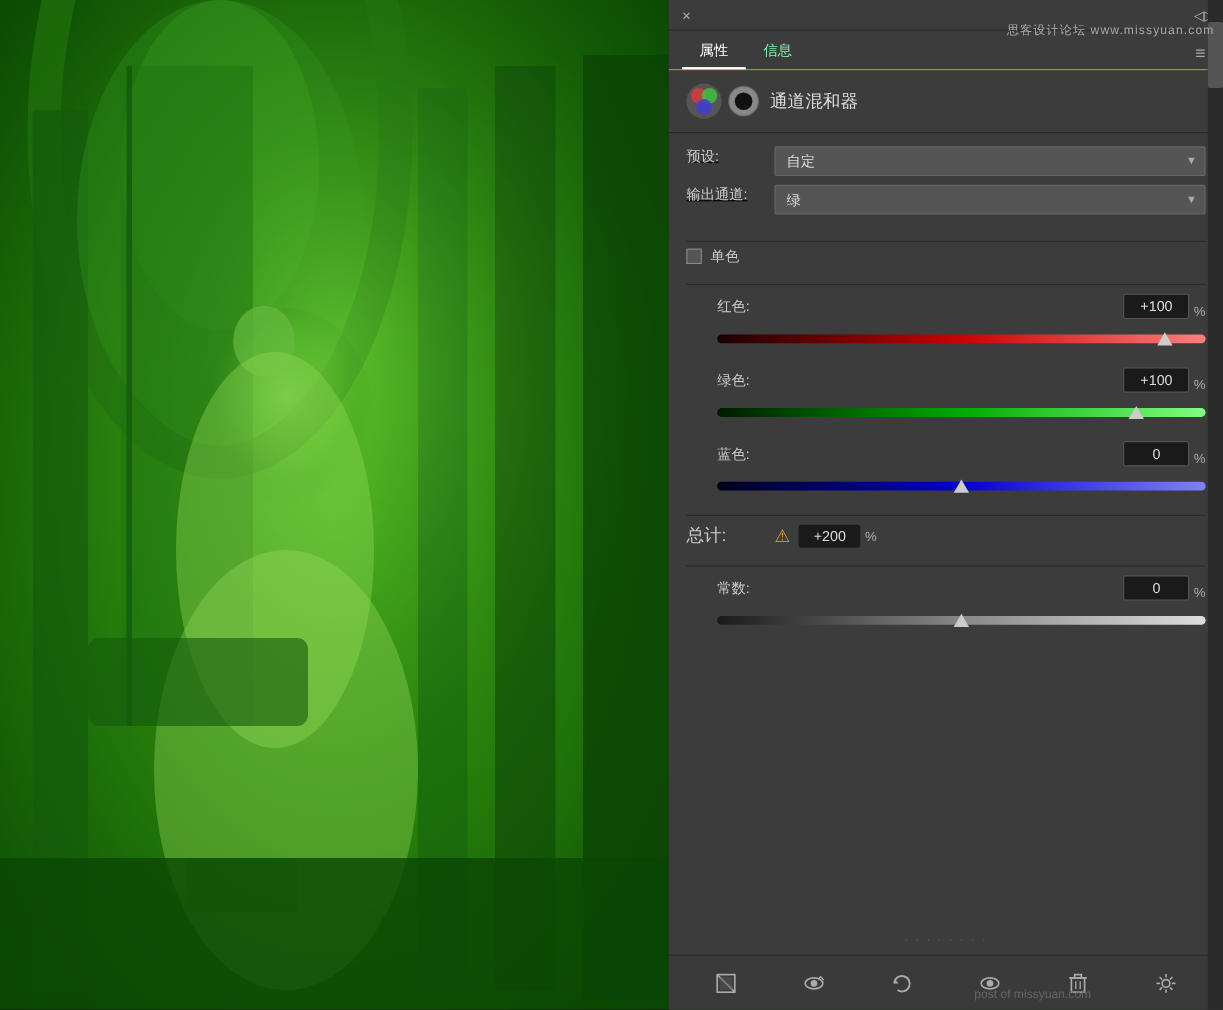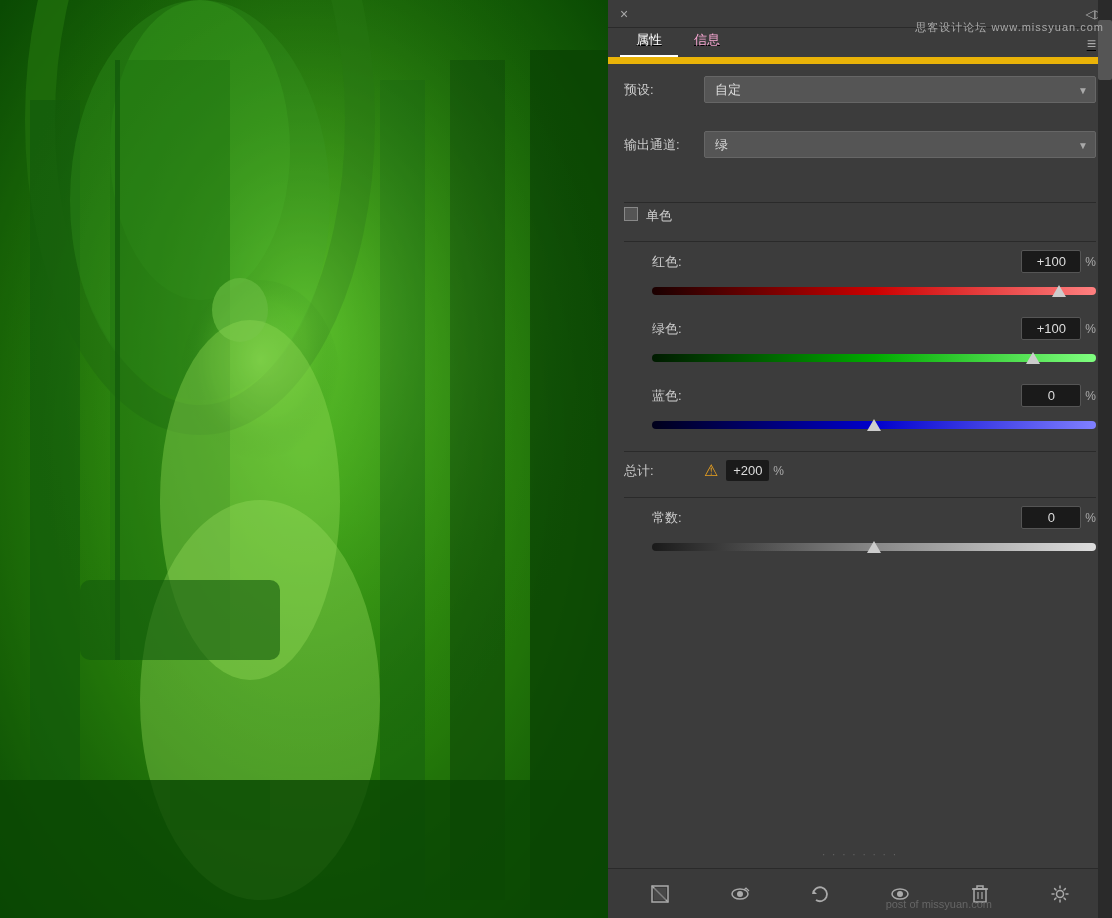--- a/index.html
+++ b/index.html
@@ -78,38 +78,37 @@
     }
 
     
     .tabs-bar {
       height: 36px;
       background: #3c3c3c;
       display: flex;
       align-items: flex-end;
       padding: 0 12px;
       flex-shrink: 0;
-      border-bottom: 7px solid #eab308;
-      text-decoration: underline;
+      border-bottom: 1px solid #eab308;
     }
 
     .tab {
       padding: 6px 16px;
       font-size: 13px;
       cursor: pointer;
       border-bottom: 2px solid transparent;
     }
 
     .tab.active {
       color: #fff;
       border-bottom: 2px solid #fff;
     }
 
     .tab.inactive {
-      color: #f9a8d4;
+      color: #86efac;
     }
 
     .tabs-menu-btn {
       margin-left: auto;
       color: #aaa;
       font-size: 16px;
       cursor: pointer;
       padding: 4px;
     }
 
@@ -208,22 +207,22 @@
       font-weight: normal;
     }
 
     
     .form-section {
       padding: 12px 16px;
     }
 
     .form-row {
       display: flex;
-      align-items: center;
-      margin-bottom: 28px;
+      margin-bottom: 8px;
+      text-decoration: underline;
     }
 
     .form-label {
       color: #ccc;
       font-size: 13px;
       min-width: 80px;
     }
 
     .form-select-wrapper {
       flex: 1;
@@ -248,21 +247,21 @@
       top: 50%;
       transform: translateY(-50%);
       color: #aaa;
       font-size: 10px;
       pointer-events: none;
     }
 
     
     .checkbox-row {
       display: flex;
-      align-items: flex-start;
+      align-items: center;
       margin-bottom: 16px;
       padding: 0 16px;
     }
 
     .mono-checkbox {
       width: 14px;
       height: 14px;
       border: 1px solid #888;
       background: #555;
       margin-right: 8px;
@@ -288,21 +287,21 @@
       margin-bottom: 8px;
     }
 
     .slider-label {
       color: #ccc;
       font-size: 13px;
     }
 
     .slider-right {
       display: flex;
-      align-items: center;
+      align-items: flex-end;
       gap: 4px;
     }
 
     .value-box {
       background: #1a1a1a;
       border: 1px solid #555;
       color: #ddd;
       font-size: 13px;
       width: 60px;
       text-align: center;
@@ -361,36 +360,36 @@
 
     
     .total-row {
       display: flex;
       align-items: center;
       padding: 4px 16px 12px;
     }
 
     .total-label {
       color: #ccc;
-      font-size: 13px;
+      font-size: 16px;
       min-width: 80px;
     }
 
     .warning-icon {
       color: #e8a020;
       font-size: 16px;
       margin-right: 8px;
     }
 
     .total-value {
       background: #1a1a1a;
       border: none;
       color: #ddd;
       font-size: 13px;
-      width: 43px;
+      width: 56px;
       text-align: center;
       padding: 3px 6px;
       border-radius: 2px;
     }
 
     .total-pct {
       color: #aaa;
       font-size: 12px;
       margin-left: 4px;
     }
@@ -545,20 +544,33 @@
     </div>
     <div class="tabs-menu-btn">≡</div>
   </div>
 
   <div class="scroll-track">
     <div class="scroll-thumb"></div>
   </div>
 
   <div class="panel-content">
 
+    <div class="title-section">
+      <div class="channel-mixer-icon">
+        <div class="channel-icon-circles">
+          <div class="ci-red"></div>
+          <div class="ci-green"></div>
+          <div class="ci-blue"></div>
+        </div>
+      </div>
+      <div class="layer-mask-icon">
+        <div class="layer-mask-inner"></div>
+      </div>
+      <span class="title-text">通道混和器</span>
+    </div>
 
     <div class="form-section">
       <div class="form-row">
         <span class="form-label">预设:</span>
         <div class="form-select-wrapper">
           <select class="form-select">
             <option>自定</option>
             <option>默认</option>
           </select>
           <span class="select-arrow">▼</span>

